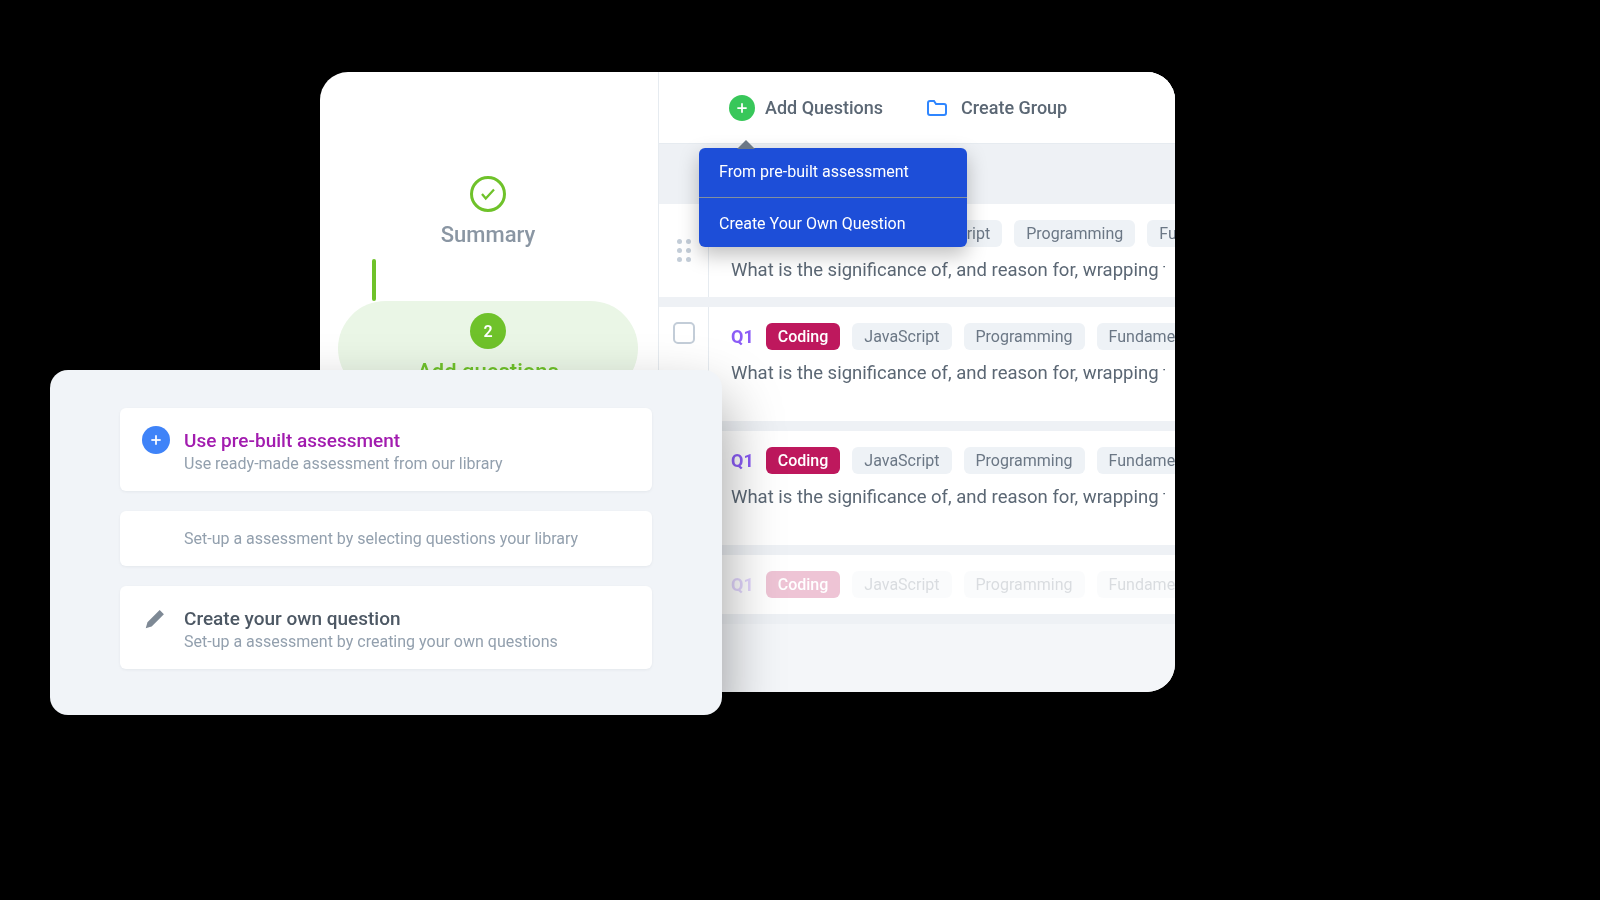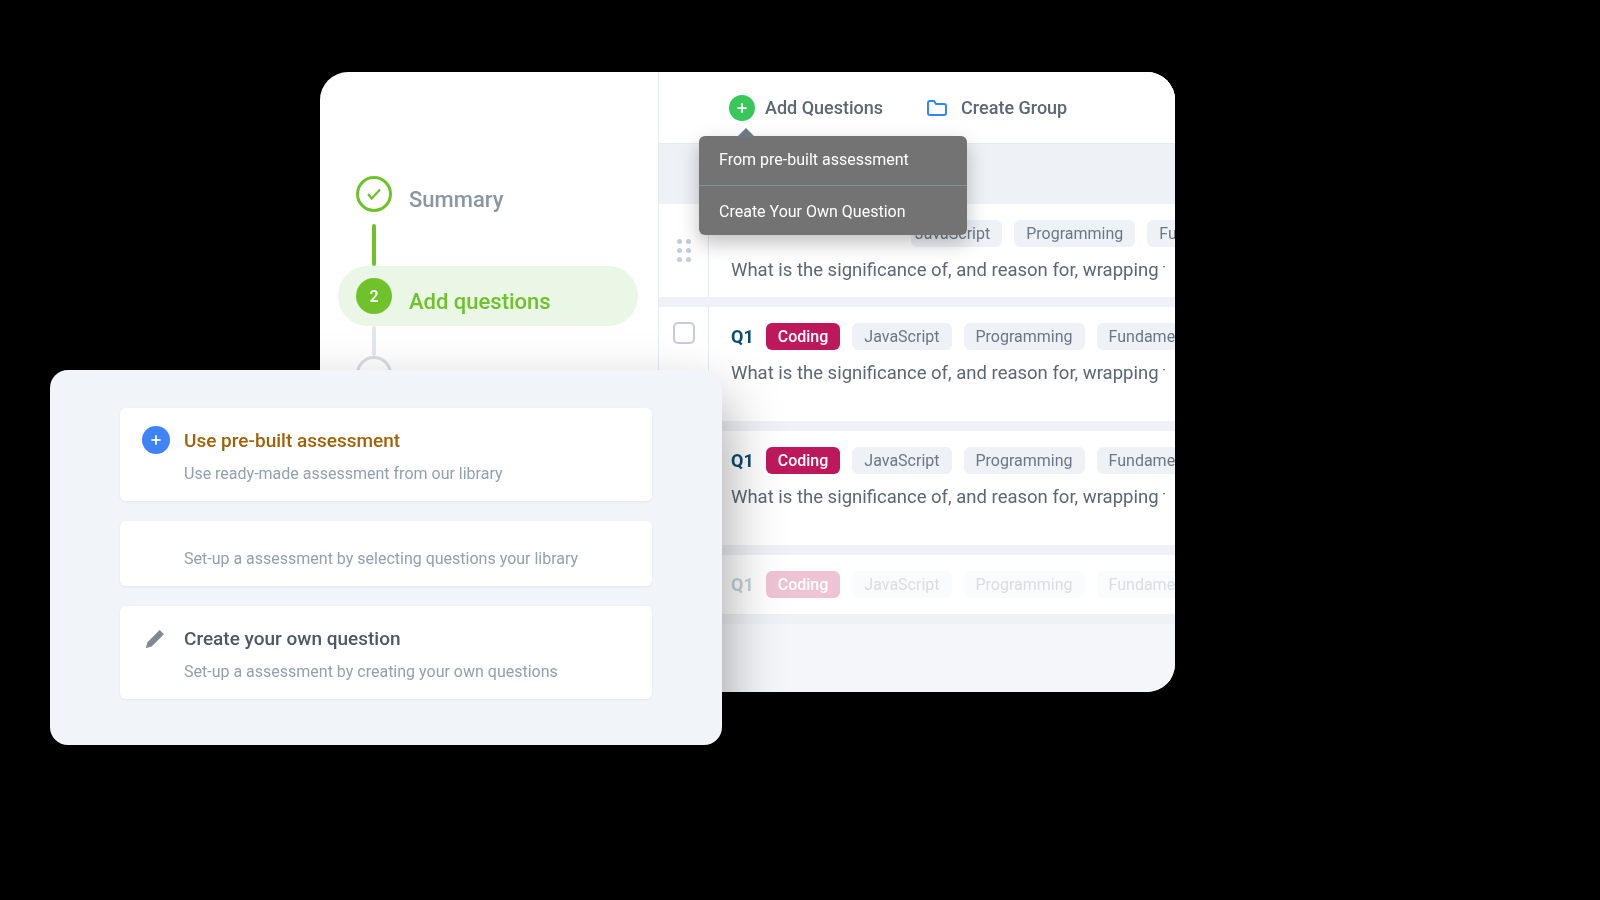--- a/index.html
+++ b/index.html
@@ -27,24 +27,25 @@
 
   
   .stepper {
     position: absolute;
     left: 18px;
     top: 92px;
     width: 300px;
   }
   .step-row {
     display: flex;
-    align-items: flex-end;
-    gap: 17px;
+    align-items: center;
+    gap: 10px;
     padding: 12px 18px;
     border-radius: 999px;
+    flex-direction: column;
   }
   .step-row.active {
     background: #eaf6e6;
   }
   .step-circle {
     width: 36px; height: 36px;
     border-radius: 50%;
     display: flex; align-items: center; justify-content: center;
     font-weight: 600;
     font-size: 16px;
@@ -111,24 +112,24 @@
   }
   .hbtn .circ svg { width: 14px; height: 14px; stroke: #fff; stroke-width: 3; }
   .hbtn .folder {
     width: 28px; height: 24px;
   }
   .hbtn .folder svg { width: 100%; height: 100%; fill: none; stroke: #2f86ff; stroke-width: 2; }
 
   
   .dropdown {
     position: absolute;
-    top: 64px;
+    top: 76px;
     left: 40px;
     width: 268px;
-    background: #737373;
+    background: #1d4ed8;
     border-radius: 6px;
     box-shadow: 0 8px 20px rgba(0,0,0,0.25);
     color: #fff;
   }
   .dropdown::before {
     content: "";
     position: absolute;
     top: -8px; left: 38px;
     width: 0; height: 0;
     border-left: 9px solid transparent;
@@ -179,21 +180,21 @@
   .drag span { width:5px; height:5px; background:#c3cdd8; border-radius:50%; }
 
   .qbody {
     flex: 1;
     padding: 16px 10px 16px 22px;
     display: flex; flex-direction: column;
     gap: 12px;
     overflow: hidden;
   }
   .tagrow { display:flex; align-items:center; gap:12px; flex-wrap: nowrap; }
-  .qnum { color:#0c4a6e; font-weight:700; font-size:18px; }
+  .qnum { color:#8b5cf6; font-weight:700; font-size:18px; }
   .tag {
     padding: 4px 12px;
     border-radius: 6px;
     font-size: 16px;
     white-space: nowrap;
   }
   .tag-coding { background:#be185d; color:#fff; font-weight:500; }
   .tag-plain { background:#eef2f6; color:#6b7785; }
   .qtext {
     color: #5b6774;
@@ -225,24 +226,24 @@
   .opticon {
     width:28px; height:28px; border-radius:50%;
     display:flex; align-items:center; justify-content:center;
   }
   .opticon.blue { background:#3f83f8; }
   .opticon.green { background:#38c75a; }
   .opticon svg { width:14px; height:14px; stroke:#fff; stroke-width:3; fill:none; }
   .opticon.pencil { background:none; }
   .opticon.pencil svg { width:22px; height:22px; stroke:#7e8995; fill:#7e8995; }
   .opttitle { font-size:19px; font-weight:500; }
-  .opttitle.blue { color:#a16207; }
+  .opttitle.blue { color:#a21caf; }
   .opttitle.green { color:#4fa82a; }
   .opttitle.gray { color:#4d5864; }
-  .optdesc { color:#93a0ae; font-size:16px; margin-top:10px; margin-left:42px; }
+  .optdesc { color:#93a0ae; font-size:16px; margin-top:0; margin-left:42px; }
 
 </style>
 </head>
 <body>
 
 <div class="panel-back">
 
   <div class="stepper">
     <div class="step-row">
       <div class="step-circle step-done">

